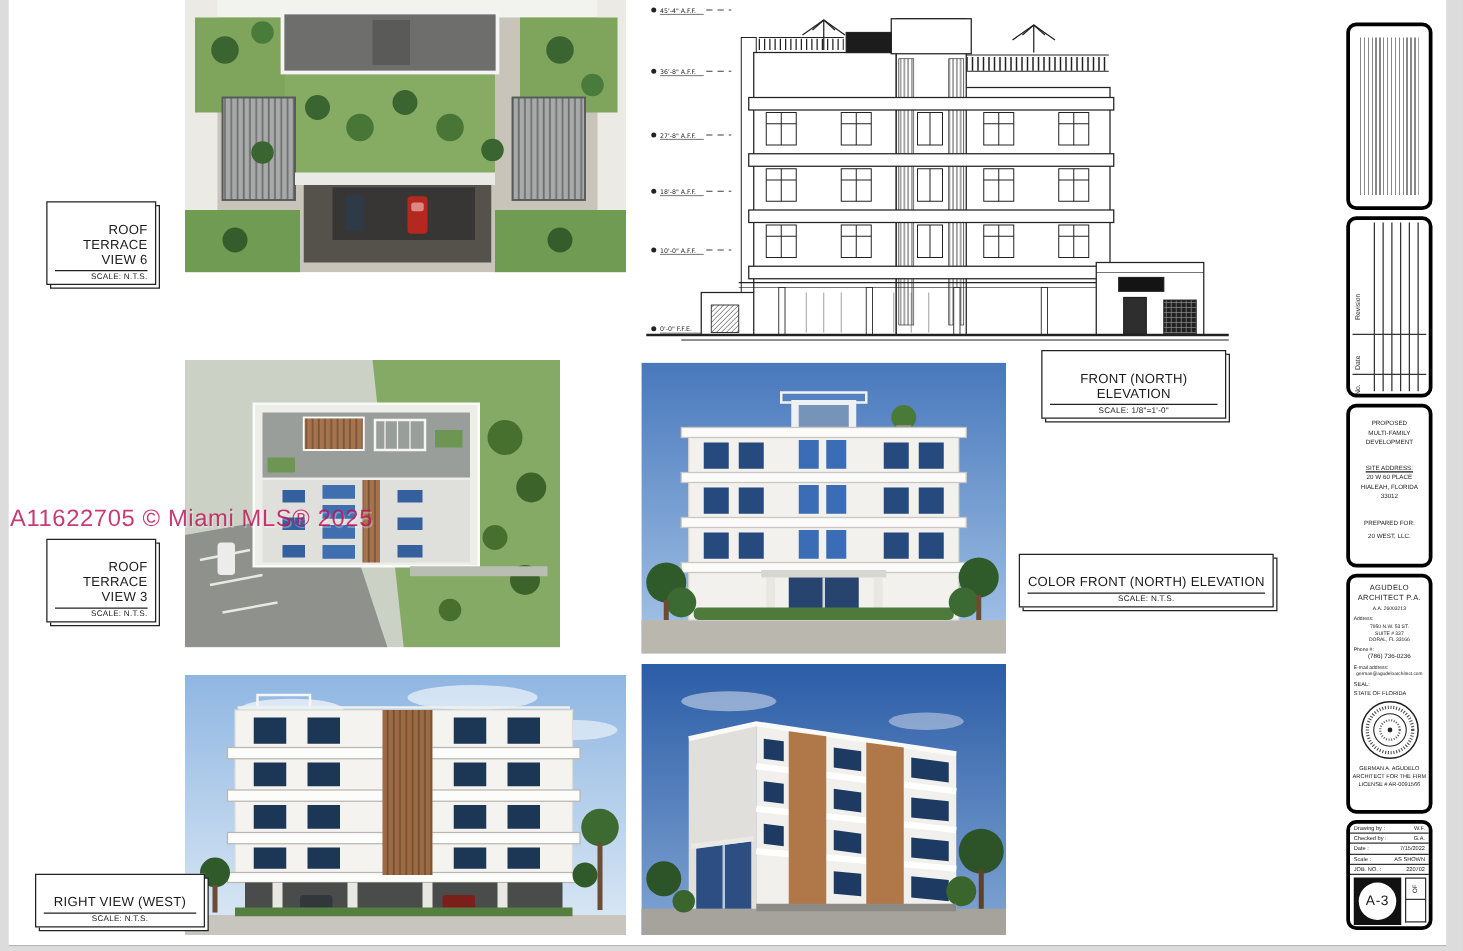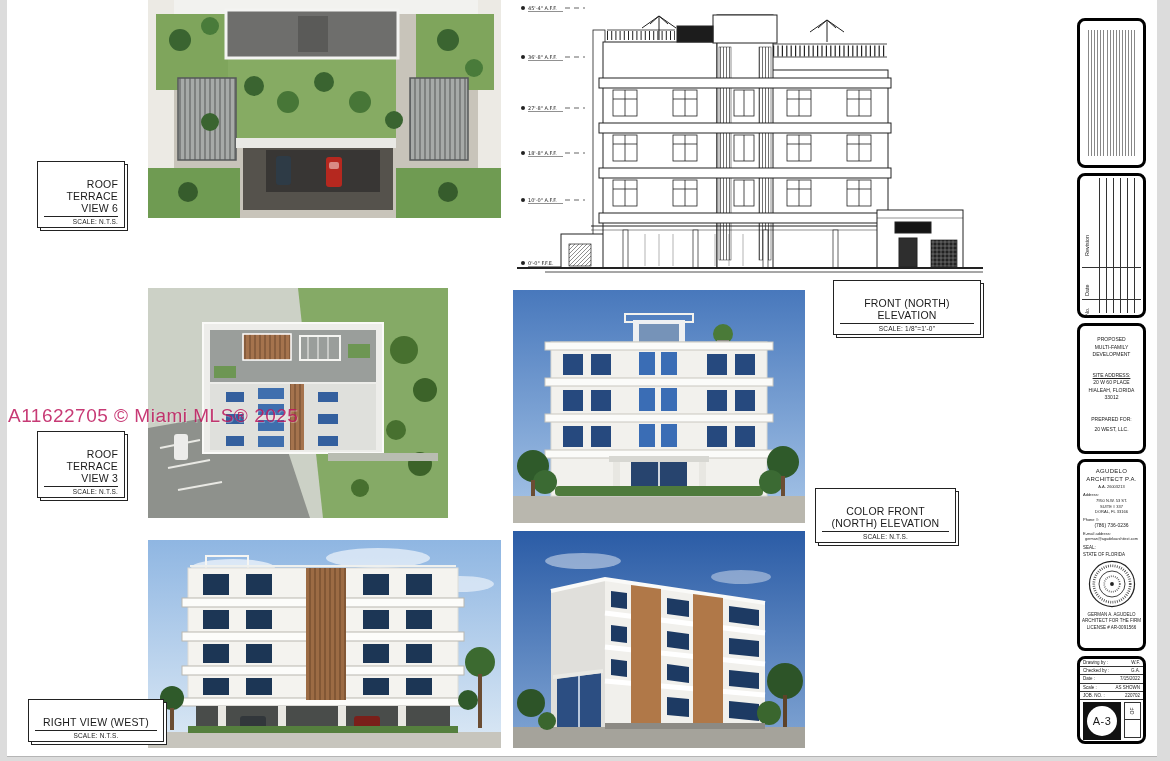--- a/index.html
+++ b/index.html
@@ -488,21 +488,21 @@
     <div class="vl-rule"></div>
     <div class="vl-scale">SCALE: N.T.S.</div>
   </div>
 
   <div class="viewlabel ta-l" style="left:833px;top:280px;width:148px">
     <div class="vl-title">FRONT (NORTH) ELEVATION</div>
     <div class="vl-rule"></div>
     <div class="vl-scale">SCALE: 1/8"=1'-0"</div>
   </div>
 
-  <div class="viewlabel ta-l" style="left:815px;top:488px;width:141px">
+  <div class="viewlabel ta-l" style="left:815px;top:443px;width:204px">
     <div class="vl-title">COLOR FRONT (NORTH) ELEVATION</div>
     <div class="vl-rule"></div>
     <div class="vl-scale">SCALE: N.T.S.</div>
   </div>
 
   <div class="viewlabel ta-l" style="left:28px;top:699px;width:136px">
     <div class="vl-title">RIGHT VIEW (WEST)</div>
     <div class="vl-rule"></div>
     <div class="vl-scale">SCALE: N.T.S.</div>
   </div>

